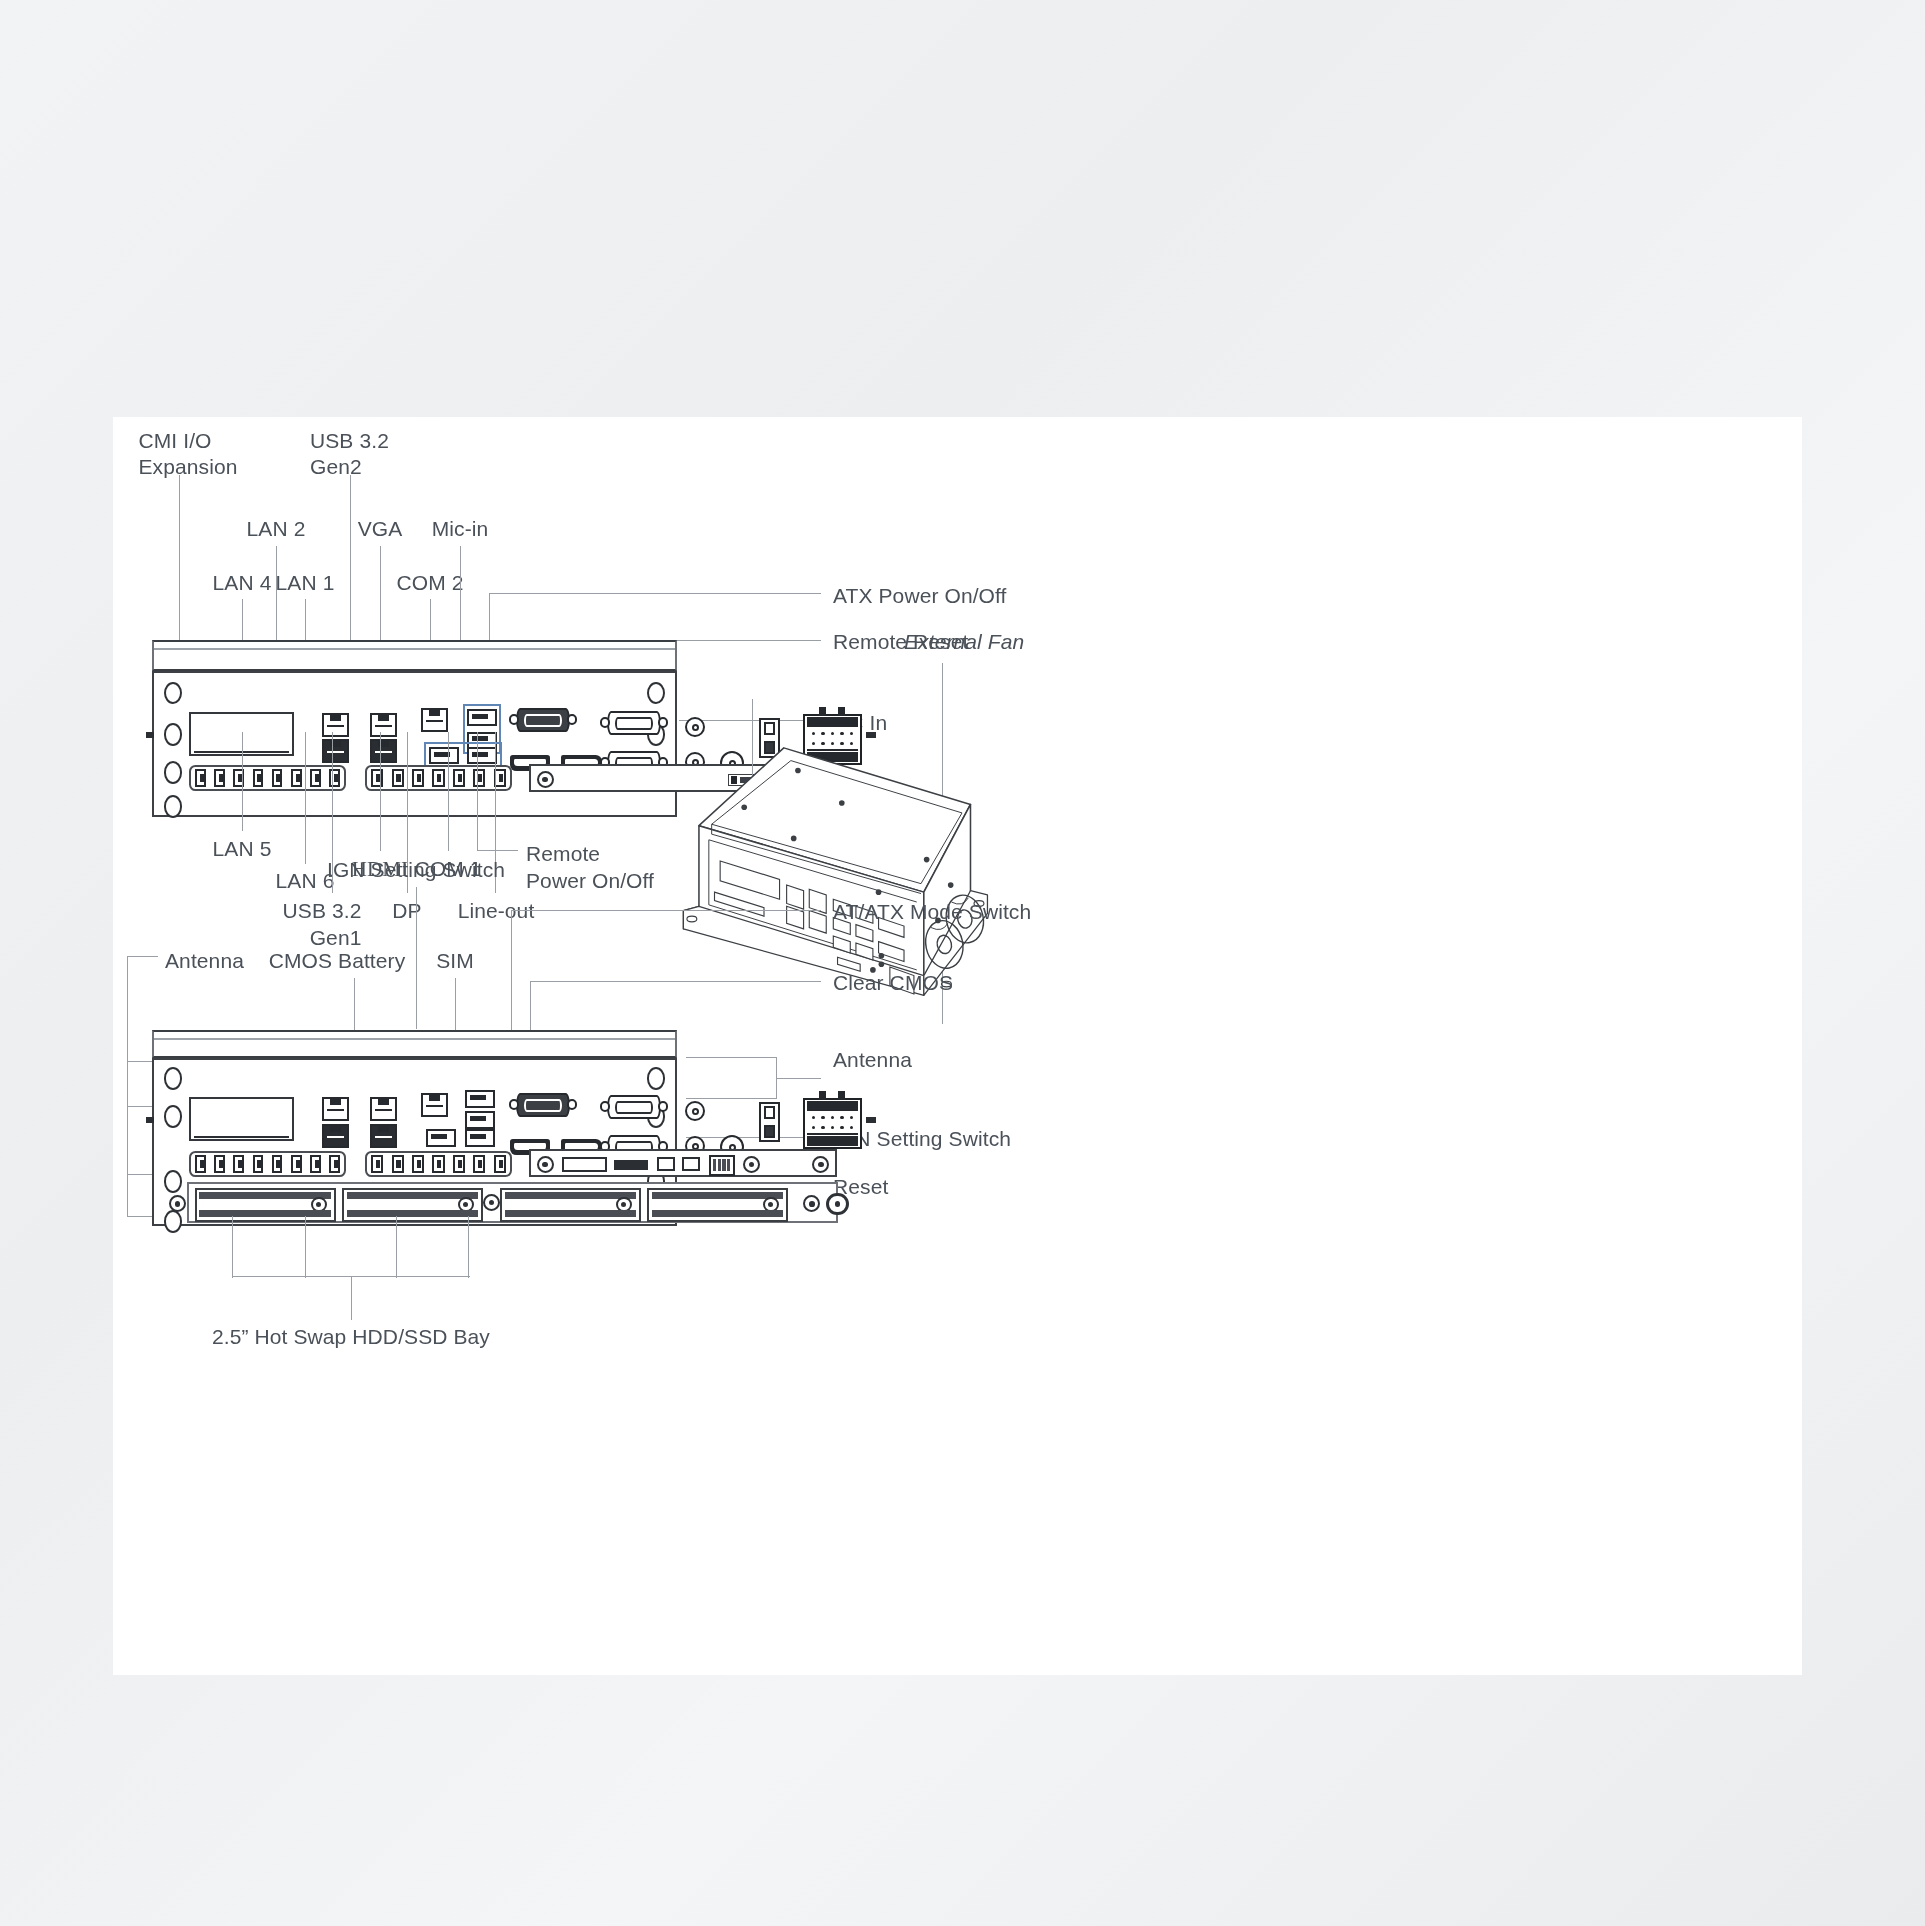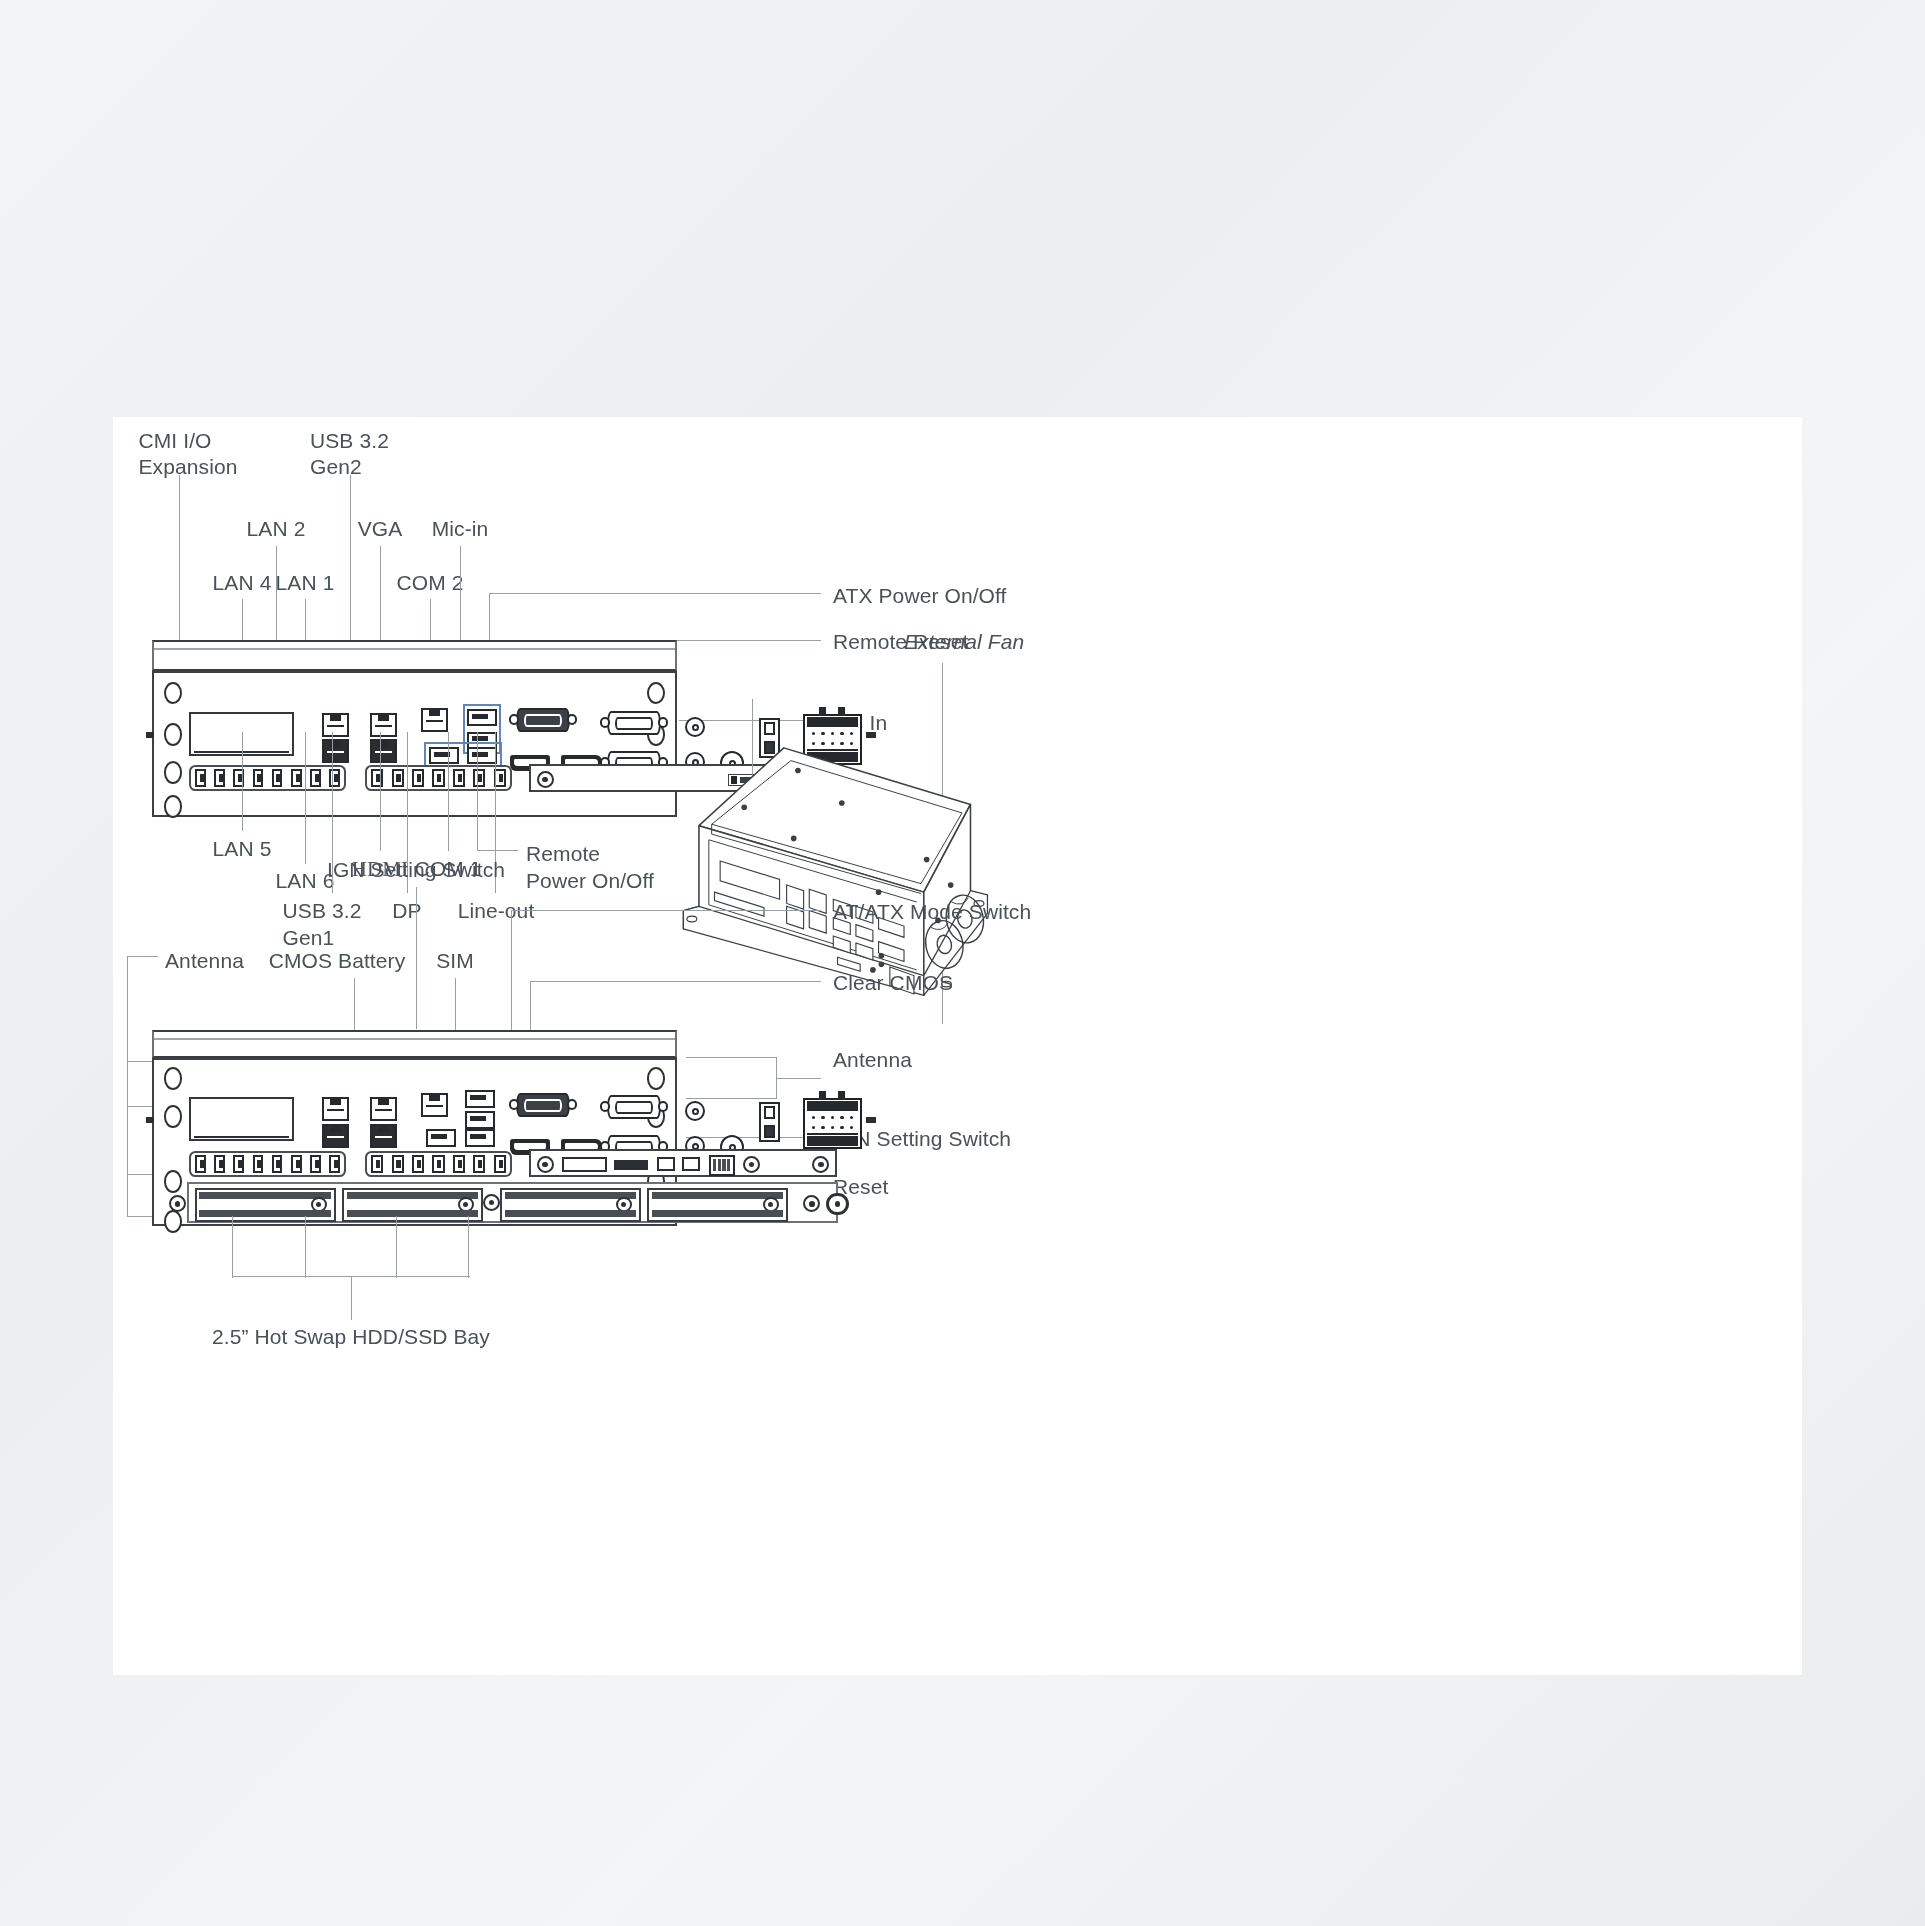--- a/index.html
+++ b/index.html
@@ -28,21 +28,21 @@
 
   
   .lbl{
     position:absolute;
     color:#4b5159;
     font-size:21px;
     line-height:1.28;
     white-space:pre-line;
     letter-spacing:0.1px;
   }
-  .lbl.c{transform:translateX(-50%);text-align:left;}
+  .lbl.c{transform:translateX(-50%);text-align:right;}
 
   .ld{position:absolute;background:#9a9fa6;}
   .ld.v{width:1.4px;}
   .ld.h{height:1.4px;}
 
   
   .panel{position:absolute;box-sizing:border-box;}
 
   .rail{
     position:absolute;left:0;right:0;

